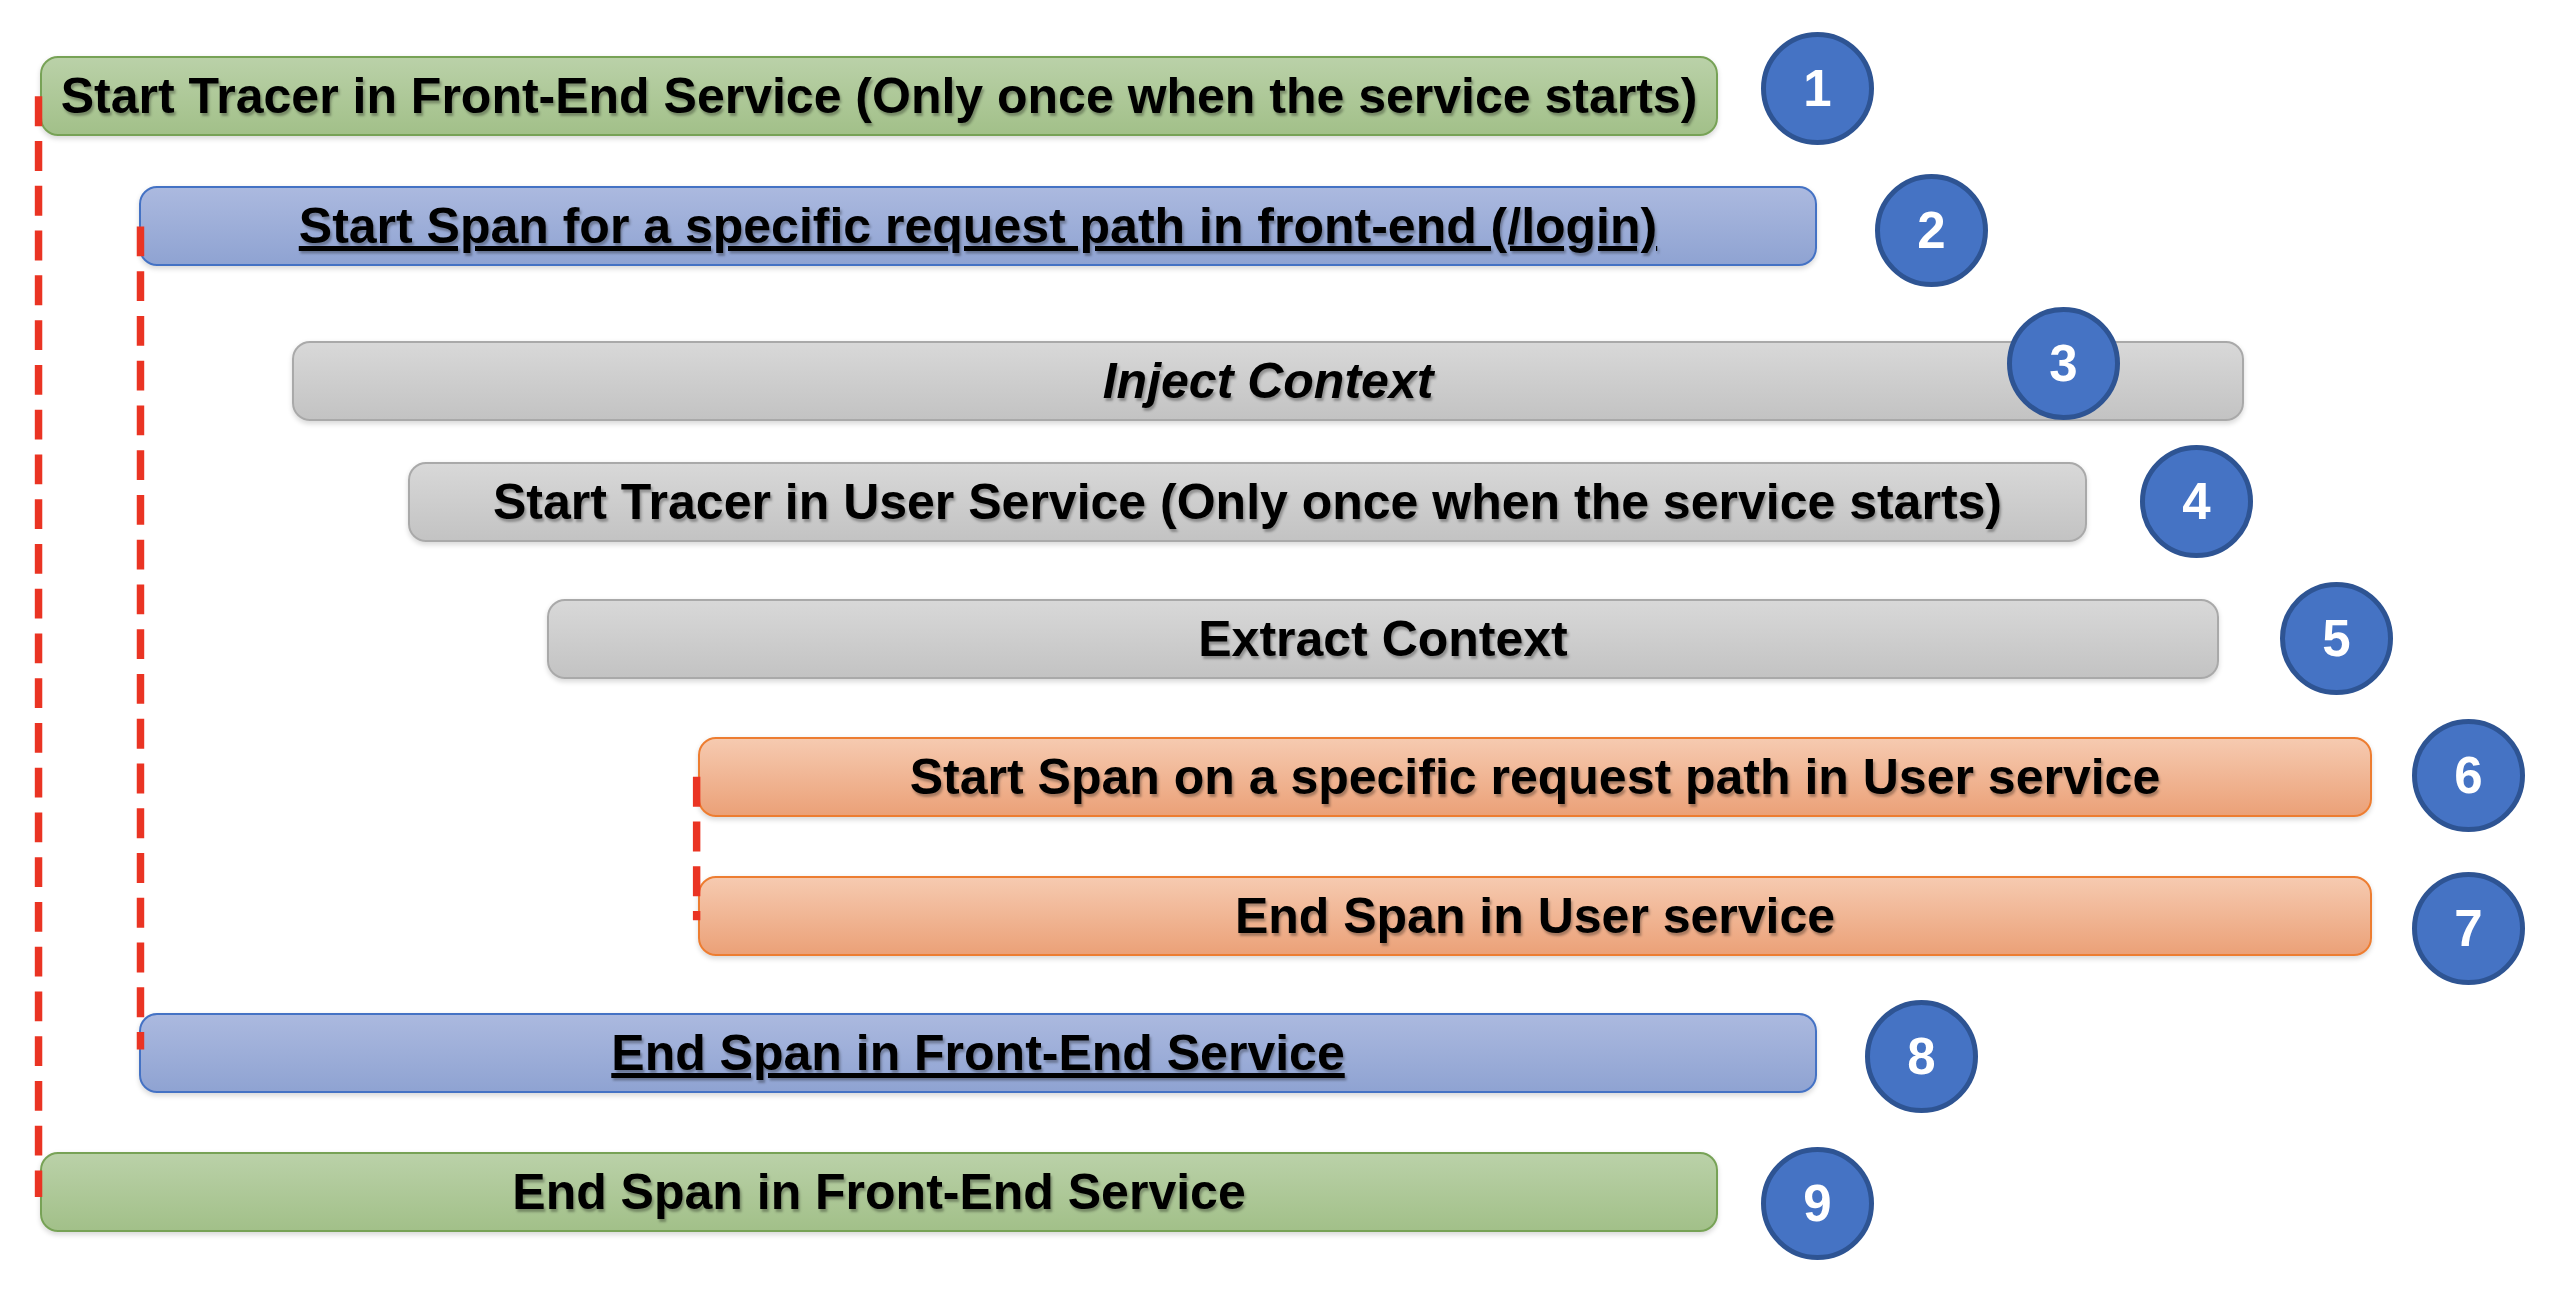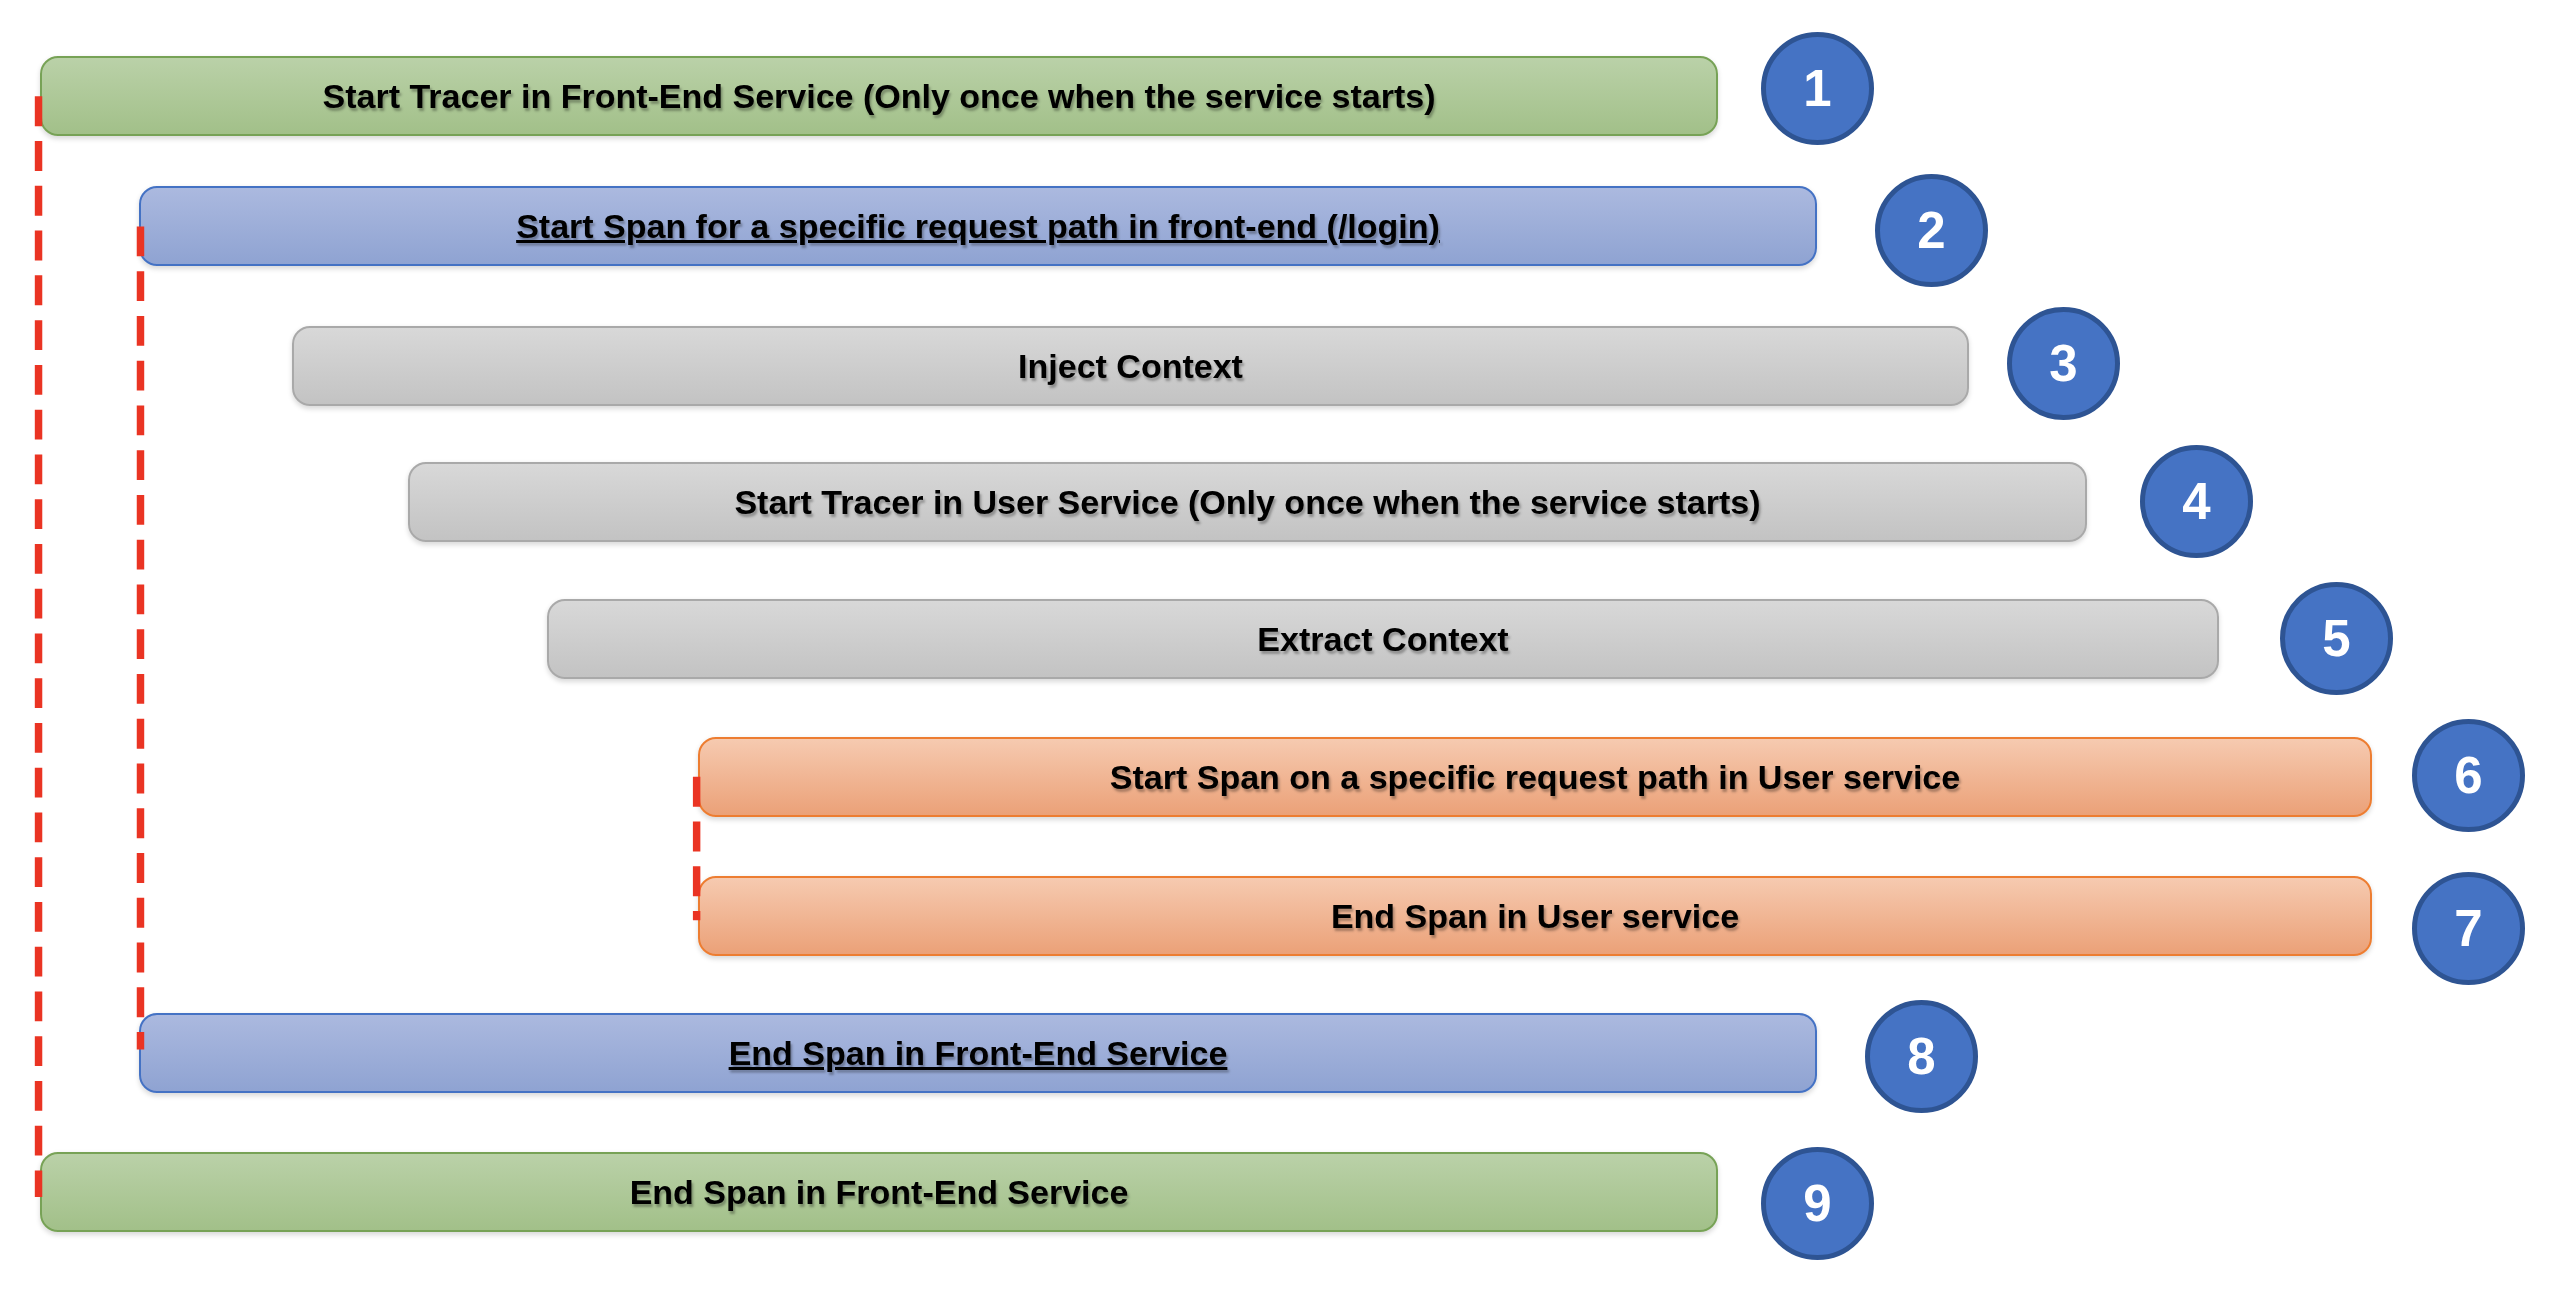--- a/index.html
+++ b/index.html
@@ -15,32 +15,32 @@
   .dash-line { stroke: #EA3423; stroke-width: 9; stroke-dasharray: 36 18; fill: none; }
 
   .bar {
     position: absolute; height: 80px; box-sizing: border-box;
     border-radius: 18px; border: 2.5px solid;
     display: flex; align-items: center; justify-content: center;
     z-index: 2;
     box-shadow: 0 2.5px 5px rgba(0,0,0,0.15);
   }
   .bar-label {
-    font-size: 34px; font-weight: 600; color: #000000;
+    font-size: 50px; font-weight: 600; color: #000000;
     white-space: nowrap; line-height: 1;
     text-shadow: 1.7px 2.5px 2.5px rgba(0,0,0,0.30);
   }
   .c-green  { background: linear-gradient(180deg, #bad1a8 0%, #a2c089 100%); border-color: #77A256; }
   .c-blue   { background: linear-gradient(180deg, #abb9df 0%, #8fa3d2 100%); border-color: #4472C4; text-decoration: underline; }
   .c-gray   { background: linear-gradient(180deg, #d8d8d8 0%, #c3c3c3 100%); border-color: #A9A9A9; }
   .c-orange { background: linear-gradient(180deg, #f6cab0 0%, #eba178 100%); border-color: #ED7D31; }
 
   .b1 { left: 40px;  top: 56px;   width: 1678px; }
   .b2 { left: 139px; top: 186px;  width: 1678px; }
-  .b3 { left: 292px; top: 326px;  width: 1677px; }
+  .b3 { left: 292px; top: 341px;  width: 1952px; font-style: italic; }
   .b4 { left: 408px; top: 462px;  width: 1679px; }
   .b5 { left: 547px; top: 599px;  width: 1672px; }
   .b6 { left: 698px; top: 737px;  width: 1674px; }
   .b7 { left: 698px; top: 876px; width: 1674px; }
   .b8 { left: 139px; top: 1013px; width: 1678px; }
   .b9 { left: 40px;  top: 1152px; width: 1678px; }
 
   .badge {
     position: absolute; width: 113px; height: 113px; box-sizing: border-box;
     background: #4573C4; border: 5.8px solid #2E5493; border-radius: 50%;

